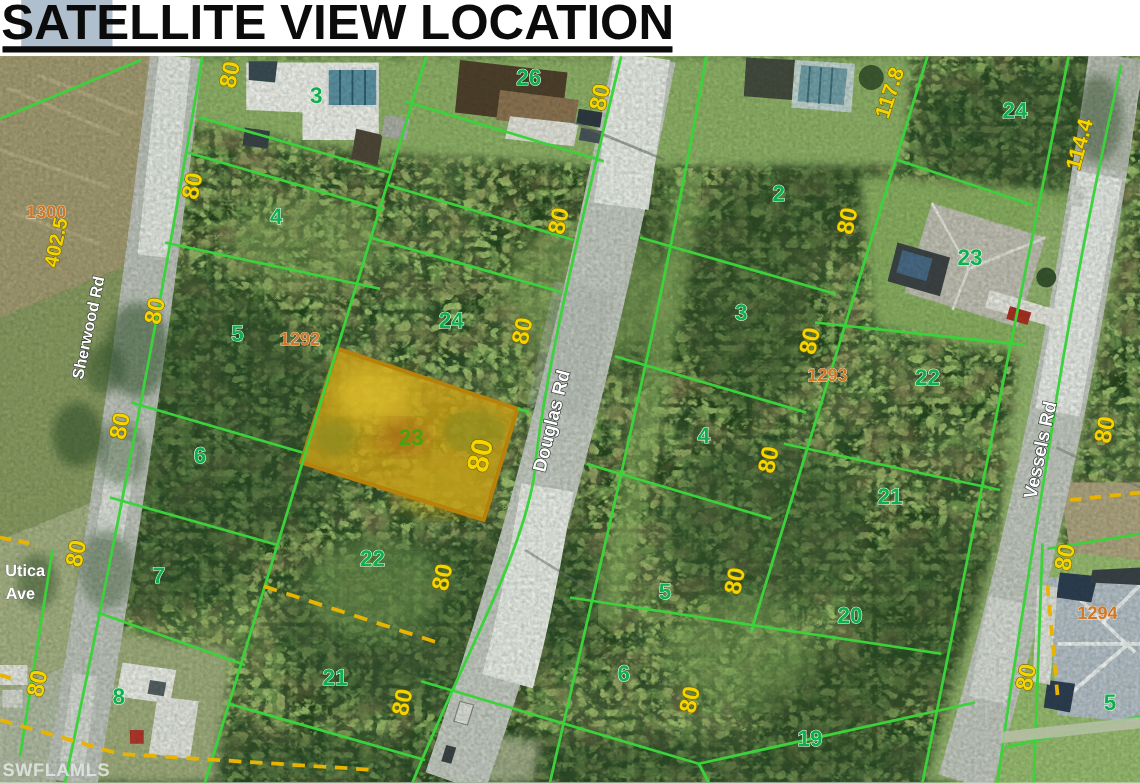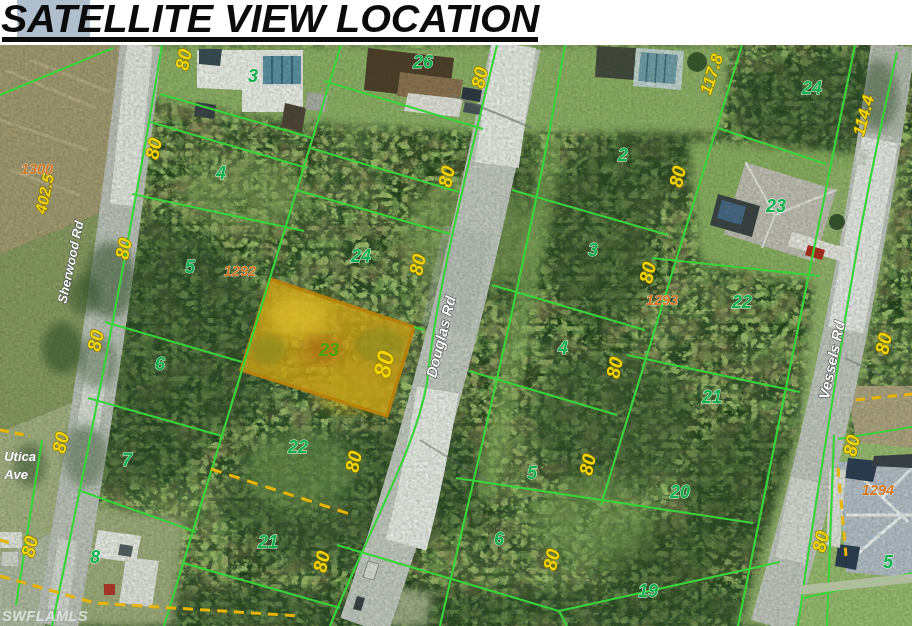--- a/index.html
+++ b/index.html
@@ -1,17 +1,17 @@
 <!DOCTYPE html>
 <html><head>
 <meta charset="utf-8">
 <style>
   html,body{margin:0;padding:0;background:#fff;}
   #page{position:relative;width:912px;height:626px;overflow:hidden;background:#fff;
-        font-family:"Liberation Sans", sans-serif;font-style:italic;}
+        font-family:"Liberation Sans", sans-serif;}
   svg{display:block;}
 </style>
 </head>
 <body>
 <div id="page">
 <svg width="912" height="626" viewBox="0 0 912 626" xmlns="http://www.w3.org/2000/svg">
 <defs>
   <clipPath id="photo">
           <rect x="0" y="45" width="912" height="581"></rect>
         </clipPath>

